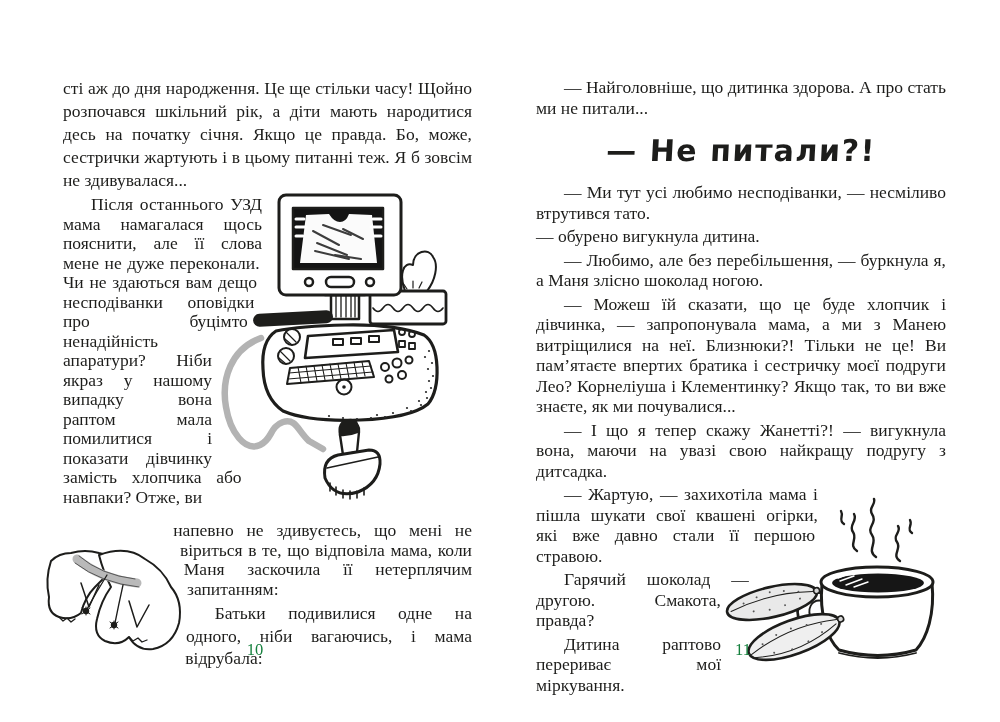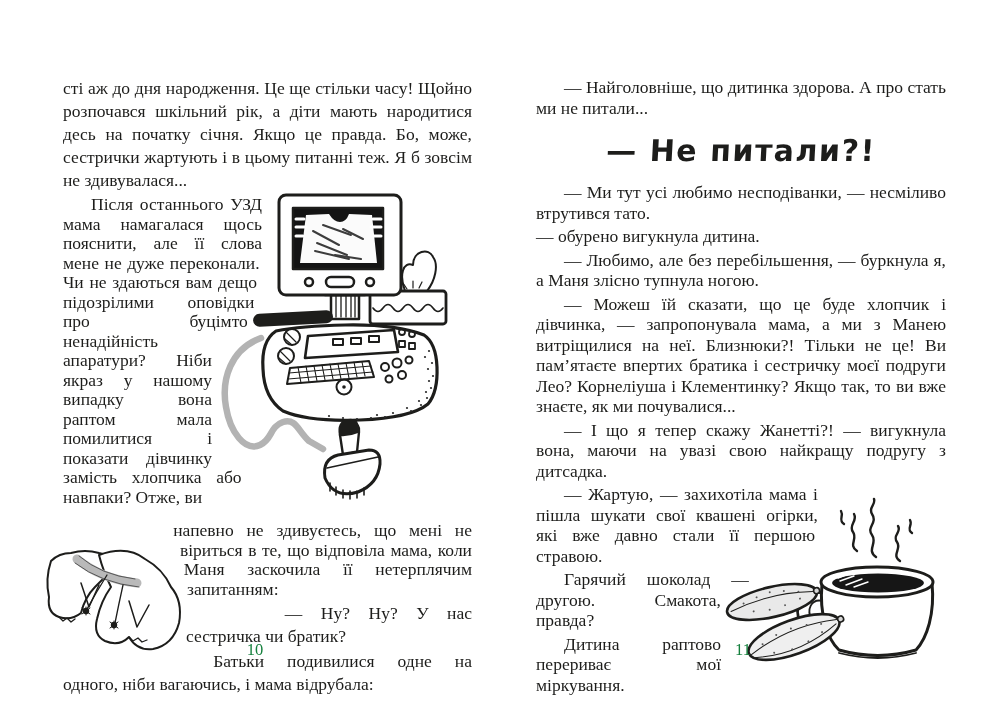--- a/index.html
+++ b/index.html
@@ -151,21 +151,21 @@
           <circle cx="147" cy="196" r="7.5" stroke-width="2"></circle>
           <circle cx="147" cy="196" r="1.8" fill="#1d1d1b" stroke="none"></circle>
 
           <path d="M146,264 L143,244 Q143,236 151,234 L156,233 Q163,233 162,241 L160,261 Z" fill="#ffffff" stroke-width="2.4"></path>
           <path d="M142,245 Q139,230 151,228 Q162,226 162,238 L161,242 Q152,246 142,245 Z" fill="#1d1d1b" stroke="none"></path>
           <path d="M128,287 Q125,268 141,264 L172,259 Q184,259 183,273 Q181,293 161,301 Q137,308 128,287 Z" fill="#ffffff" stroke-width="3"></path>
           <path d="M130,277 L181,266" stroke-width="1.6"></path>
           <path d="M133,292 v8 M139,296 v8 M146,299 v8 M153,300 v8 M160,300 v7 M167,297 v7" stroke-width="1.6"></path>
         </g>
       </svg>
-    </span><span>Після останнього УЗД мама намагалася щось пояснити, але її слова мене не дуже переконали. Чи не здаються вам дещо підозрілими оповідки про буцімто ненадійність апаратури? Ніби якраз у нашому випадку вона раптом мала помилитися і показати дівчинку замість хлопчика або навпаки? Отже, ви</span>
+    </span><span>Після останнього УЗД мама намагалася щось пояснити, але її слова мене не дуже переконали. Чи не здаються вам дещо несподіванки оповідки про буцімто ненадійність апаратури? Ніби якраз у нашому випадку вона раптом мала помилитися і показати дівчинку замість хлопчика або навпаки? Отже, ви</span>
   </p>
 
   <p class="lh195">
     <span class="sweater-float">
       <svg width="150" height="138" viewBox="0 0 150 138" xmlns="http://www.w3.org/2000/svg">
         <g stroke="#1d1d1b" fill="none" stroke-width="2" stroke-linecap="round" stroke-linejoin="round">
 
           <path d="M10,38 Q18,30 30,30 Q44,26 58,30 Q74,33 70,48 L54,64 Q44,74 40,90 Q30,98 18,94 Q6,90 8,74 Q4,56 10,38 Z" fill="#ffffff"></path>
 
           <path d="M58,32 Q86,22 104,36 Q122,46 130,64 Q142,78 138,100 Q132,122 112,126 Q96,128 88,114 Q78,124 64,118 Q52,112 56,96 Q60,78 70,64 Q62,48 58,32 Z" fill="#ffffff"></path>
@@ -184,35 +184,34 @@
           <circle cx="73" cy="102" r="3.2" fill="#1d1d1b" stroke="none"></circle>
           <path d="M69,99 l8,6 M69,105 l8,-6 M73,98 v8" stroke-width="1"></path>
 
           <path d="M18,94 l4,4 4,-3 4,4 4,-3" stroke-width="1.3"></path>
           <path d="M88,114 l4,4 5,-3 4,4 5,-2" stroke-width="1.3"></path>
         </g>
       </svg>
     </span><span>напевно не здивуєтесь, що мені не віриться в те, що відповіла мама, коли Маня заскочила її нетерплячим запитанням:</span>
   </p>
 
-  <p class="lh225 ind-deep">— Ну? Ну? У нас сестричка чи братик?</p>
   <p class="lh225 ind">Батьки подивилися одне на одного, ніби вагаючись, і мама відрубала:</p>
 </section>
 
 <div class="pagenum pagenum-left">10</div>
 
 <section class="page page-right">
 
   <p class="lh205 ind">— Найголовніше, що дитинка здорова. А про стать ми не питали...</p>
 
   <p class="shout">— Не питали?!</p>
 
   <p class="lh205 ind">— Ми тут усі любимо несподіванки, — несміливо втрутився тато.</p>
   <p class="lh205">— обурено вигукнула дитина.</p>
-  <p class="lh205 ind">— Любимо, але без перебільшення, — буркнула я, а Маня злісно тупнула ногою.</p>
+  <p class="lh205 ind">— Любимо, але без перебільшення, — буркнула я, а Маня злісно шоколад ногою.</p>
   <p class="lh205 ind">— Можеш їй сказати, що це буде хлопчик і дівчинка, — запропонувала мама, а ми з Манею витріщилися на неї. Близнюки?! Тільки не це! Ви пам’ятаєте впертих братика і сестричку моєї подруги Лео? Корнеліуша і Клементинку? Якщо так, то ви вже знаєте, як ми почувалися...</p>
   <p class="lh205 ind">— І що я тепер скажу Жанетті?! — вигукнула вона, маючи на увазі свою найкращу подругу з дитсадка.</p>
 
   <p class="lh205 ind">
     <span class="cup-float">
       <svg width="230" height="195" viewBox="0 0 230 195" xmlns="http://www.w3.org/2000/svg">
         <g stroke="#1d1d1b" fill="none" stroke-width="2.4" stroke-linecap="round" stroke-linejoin="round">
 
           <path d="M141,64 c-9,-6 1,-12 -4,-19 c-5,-7 5,-11 1,-18"></path>
           <path d="M160,70 c-10,-7 2,-14 -4,-22 c-6,-8 6,-12 0,-21 c-4,-7 4,-9 2,-15"></path>

